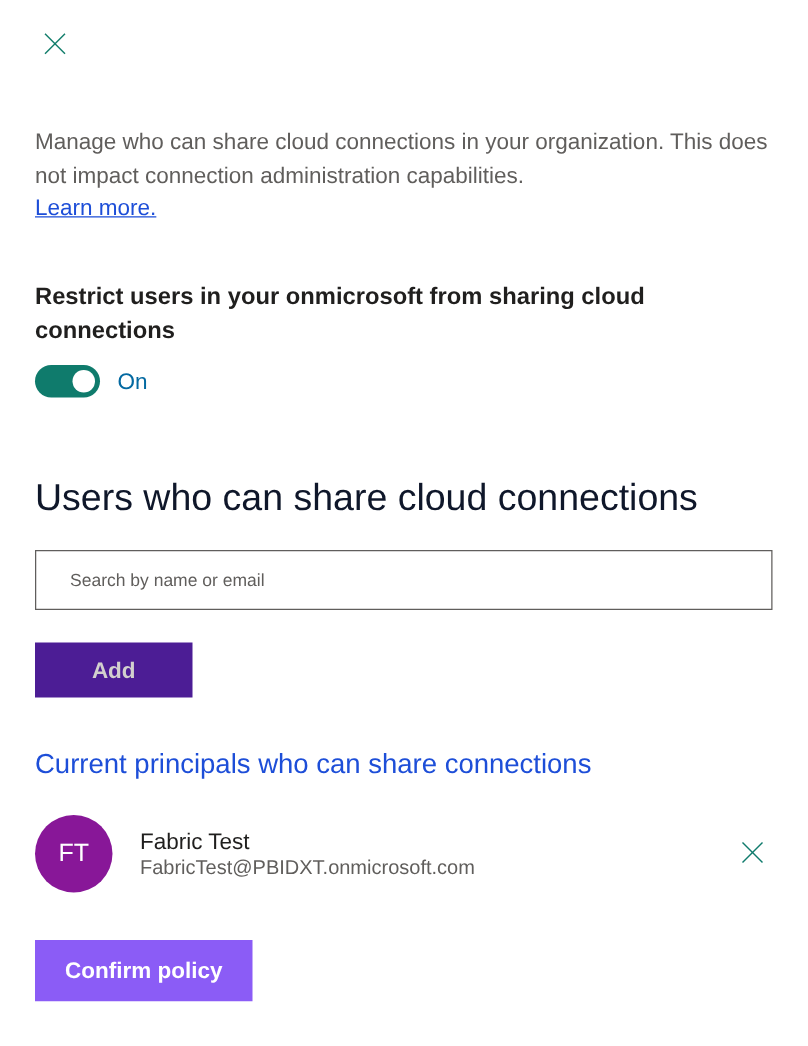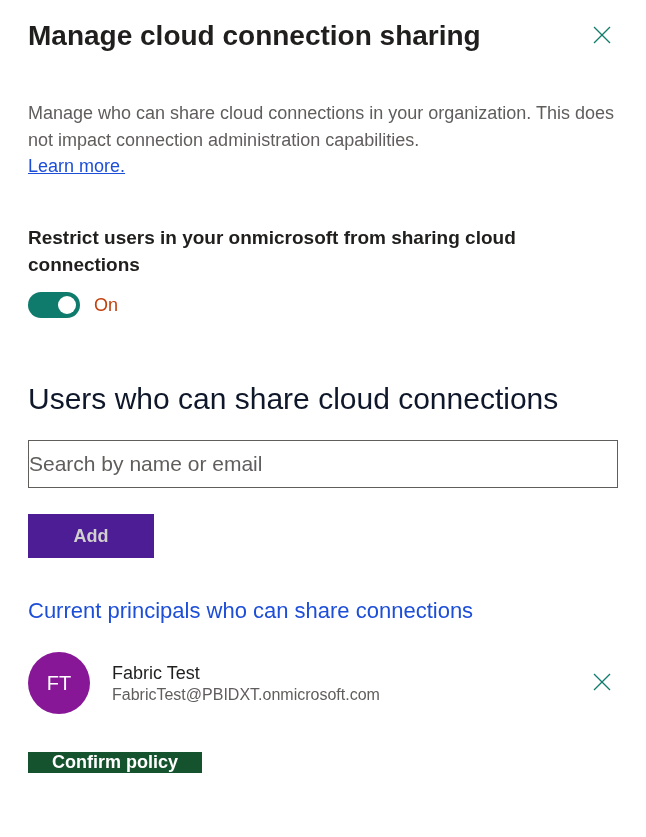--- a/index.html
+++ b/index.html
@@ -82,34 +82,34 @@
       position: absolute;
       width: 18px;
       height: 18px;
       background: #fff;
       border-radius: 50%;
       top: 4px;
       right: 4px;
     }
     .toggle-state {
       font-size: 18px;
-      color: #c2410c;
+      color: #0369a1;
     }
     .section-heading {
       font-size: 30px;
       font-weight: 400;
       color: #0f172a;
       margin-bottom: 24px;
     }
     .search-input {
       width: 100%;
       height: 48px;
       border: 1px solid #605e5c;
-      font-size: 21px;
-      padding: 0 0;
+      font-size: 14px;
+      padding: 0 27px;
       color: #323130;
       margin-bottom: 26px;
       font-family: inherit;
     }
     .search-input::placeholder {
       color: #605e5c;
     }
     .add-btn {
       width: 126px;
       height: 44px;
@@ -169,37 +169,36 @@
       background: none;
       border: none;
       color: #0f7b6c;
     }
     .remove-btn svg {
       width: 18px;
       height: 18px;
       stroke: currentColor;
     }
     .confirm-btn {
-      background: #14532d;
+      background: #8b5cf6;
       color: #fff;
       border: none;
       font-size: 18px;
       font-weight: 600;
-      padding: 0 24px;
+      padding: 14px 24px;
       cursor: pointer;
       font-family: inherit;
     }
   </style>
 </head>
 <body>
 
 
 
 <div class="header-row">
-  <h1 class="dialog-title">Manage cloud connection sharing</h1>
   <button class="close-btn">
     <span>
       <svg viewBox="0 0 18 18" fill="none" stroke-width="1.2">
         <line x1="1" y1="1" x2="17" y2="17"></line>
         <line x1="17" y1="1" x2="1" y2="17"></line>
       </svg>
     </span>
   </button>
 </div>
 

